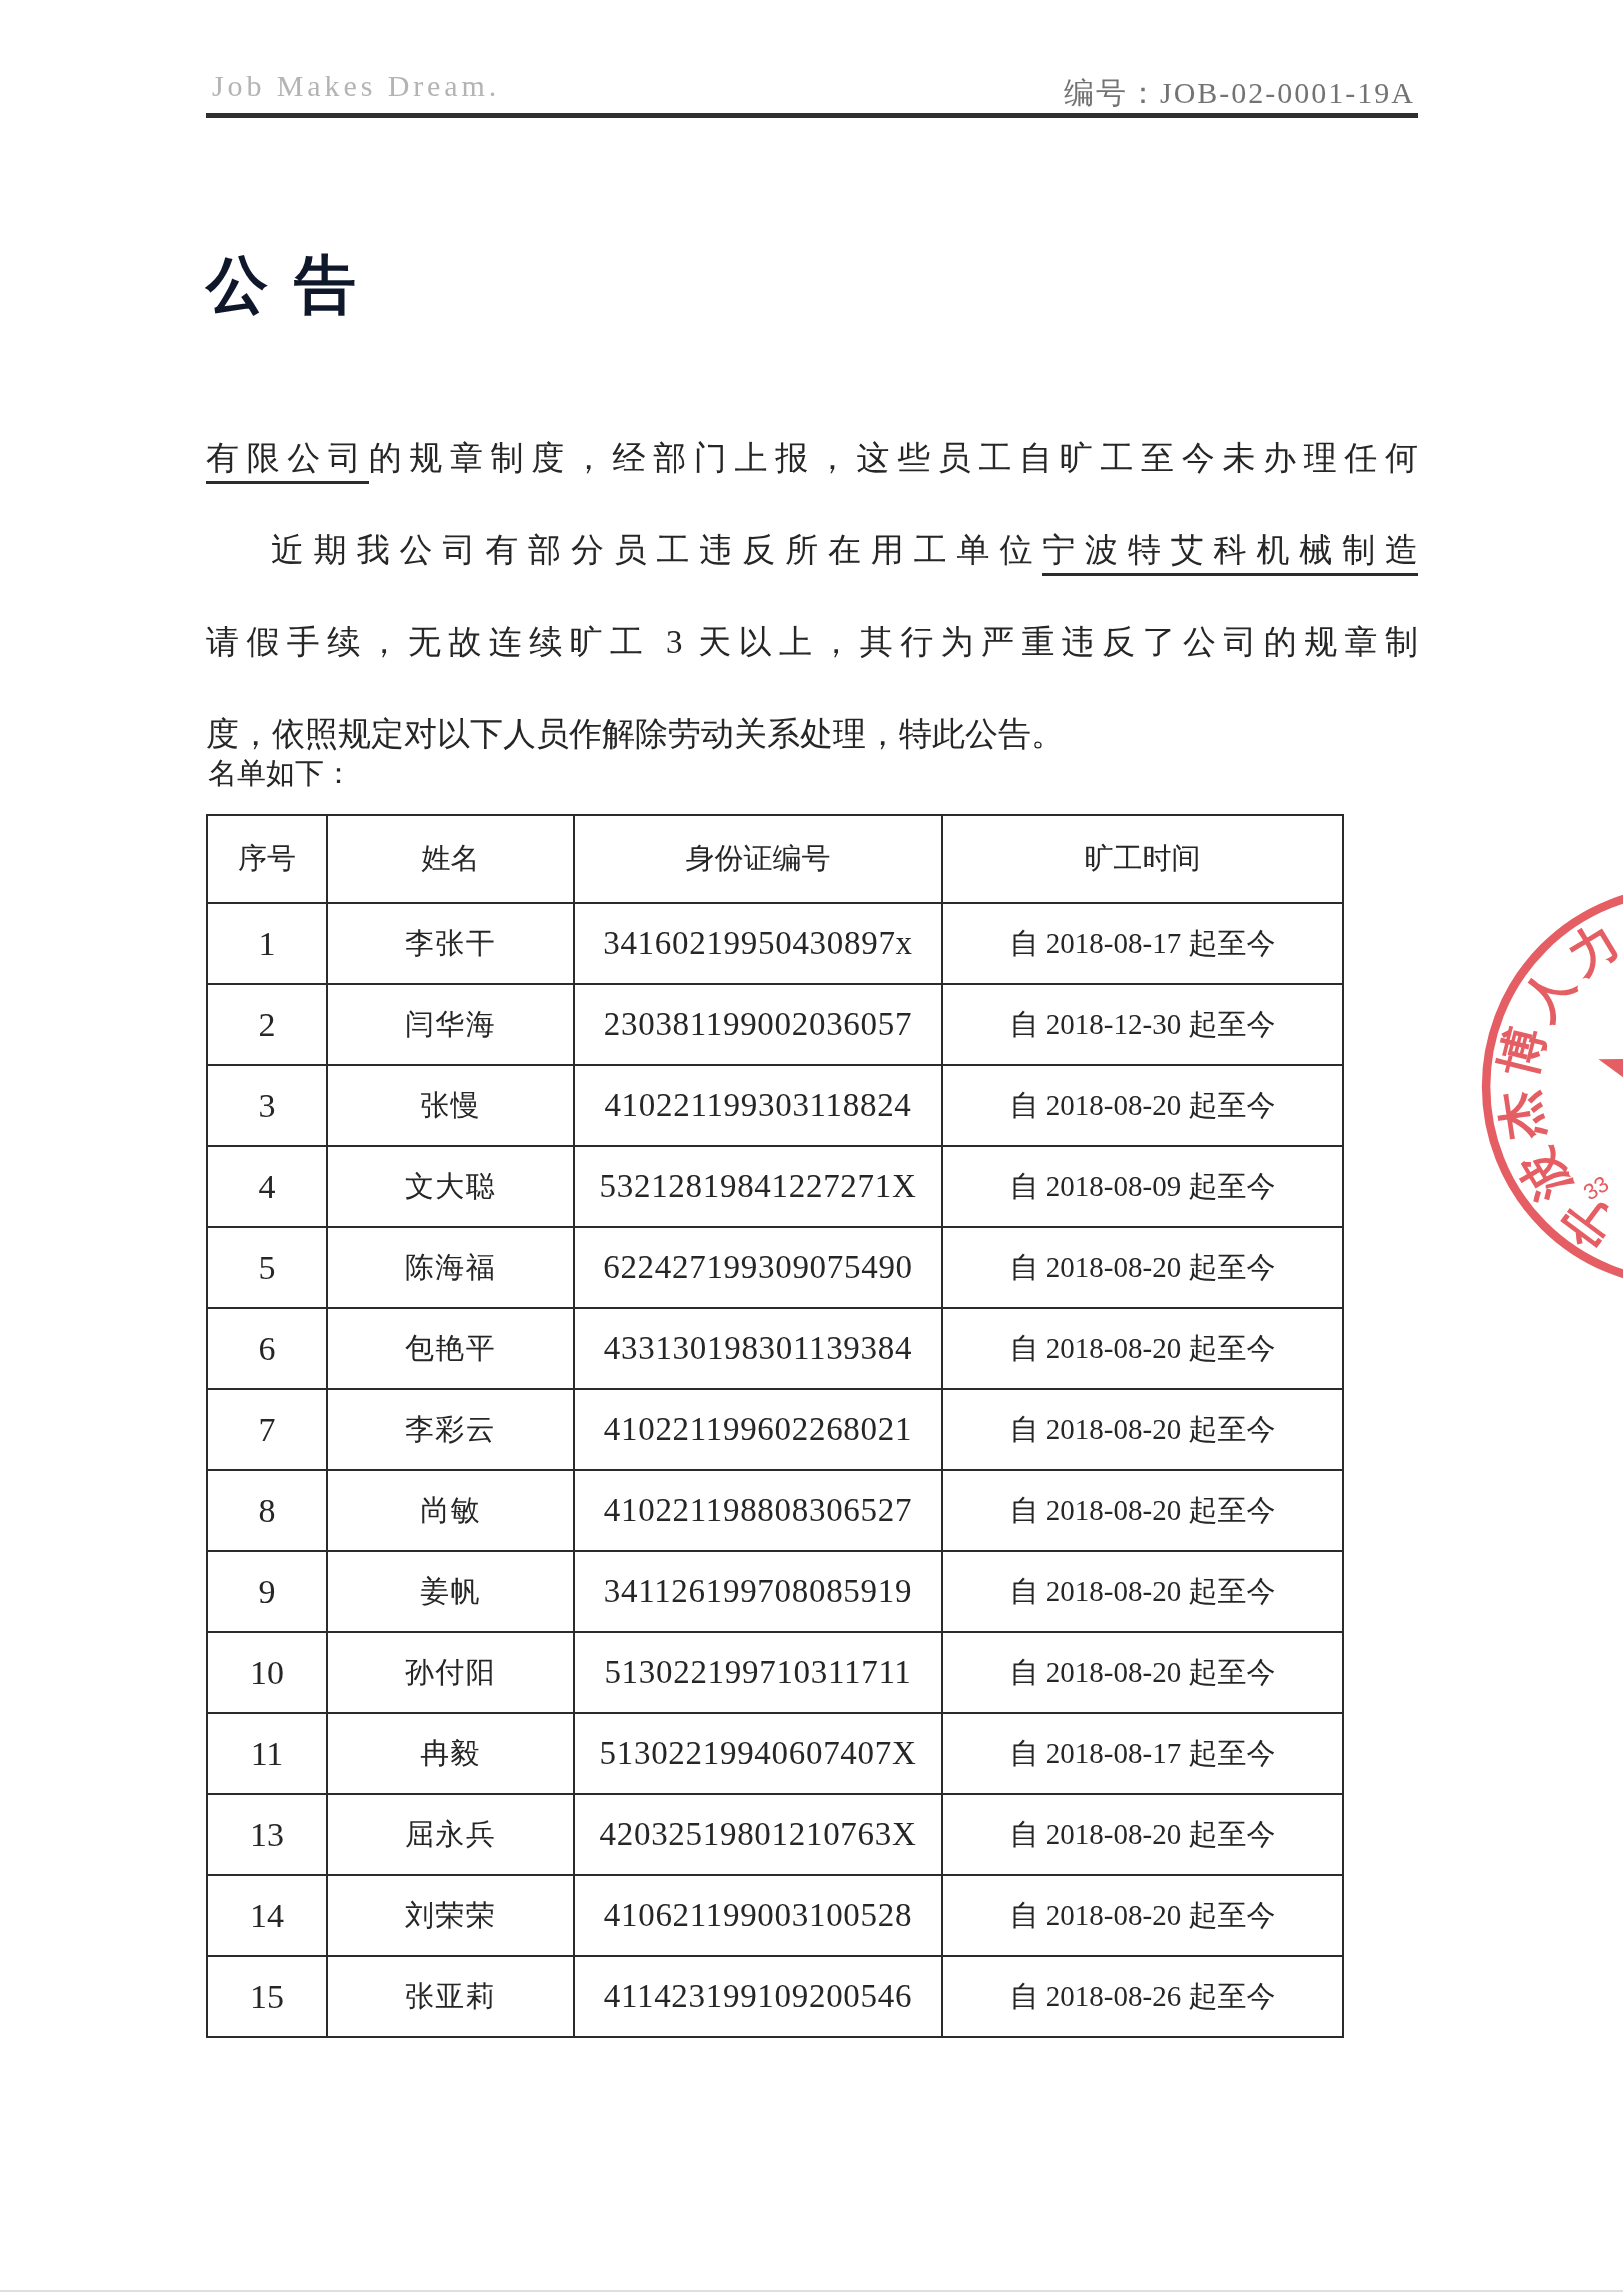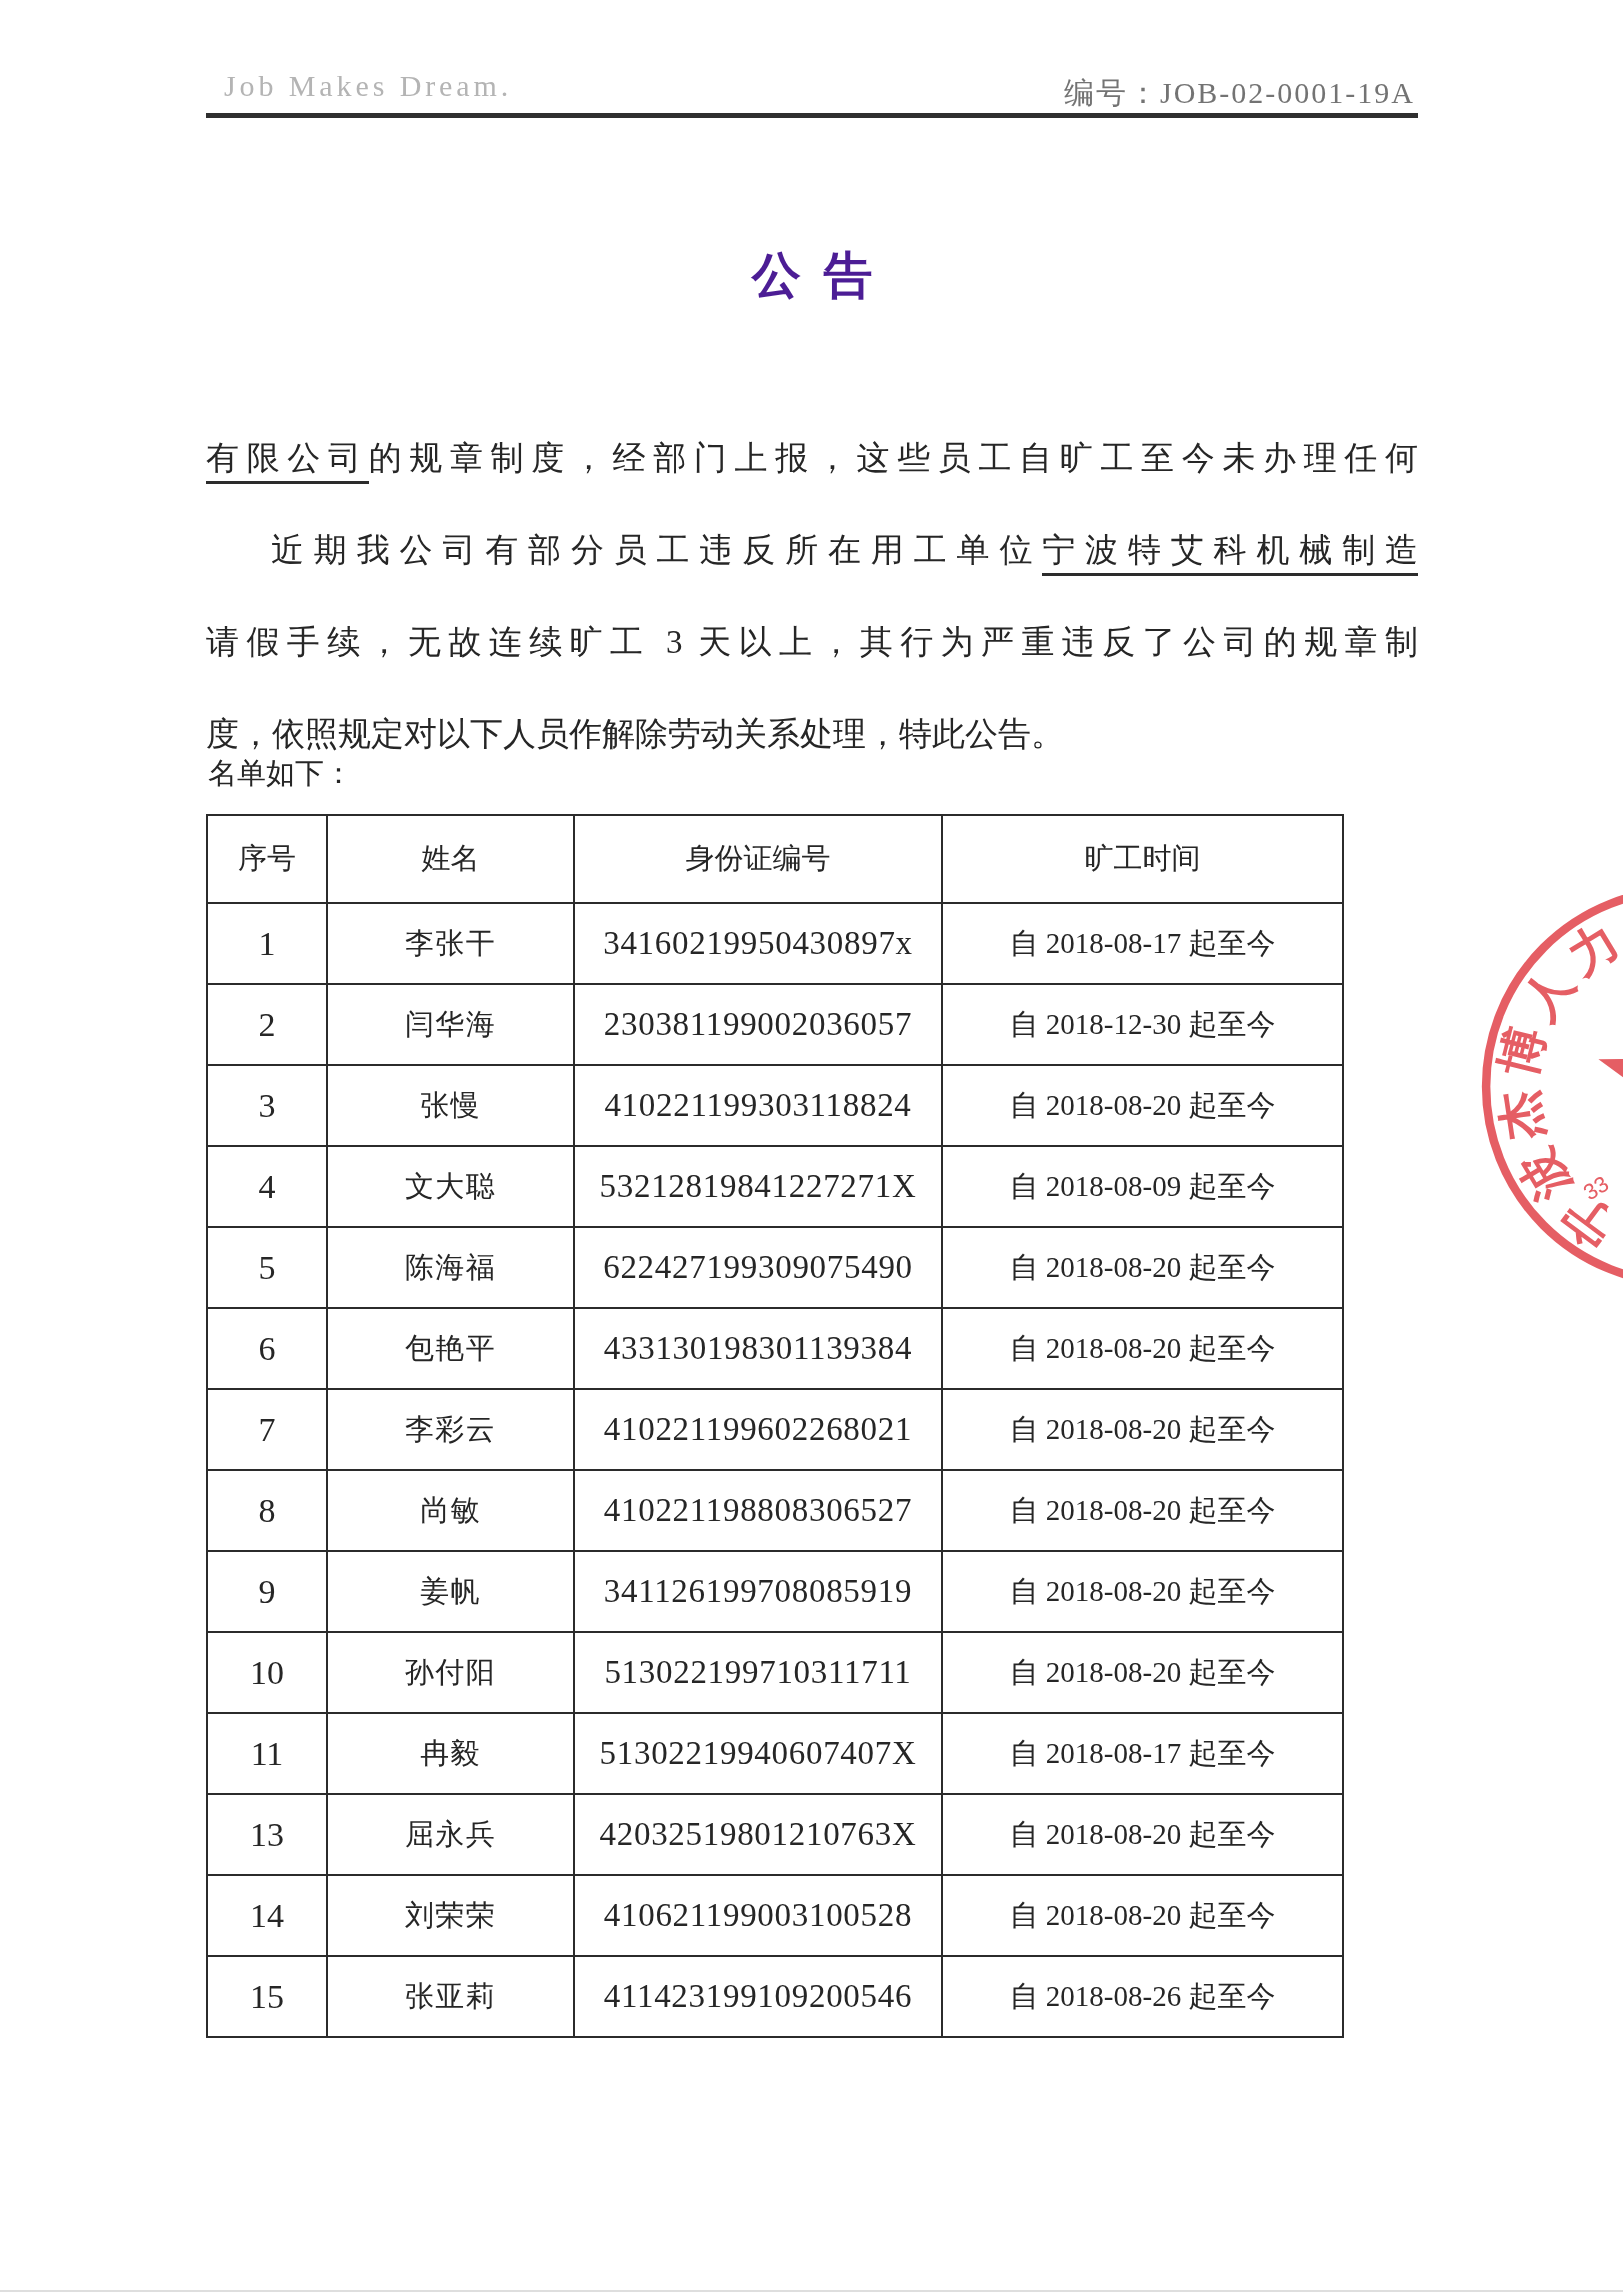--- a/index.html
+++ b/index.html
@@ -6,37 +6,36 @@
   .page{
     position:relative;
     width:1623px;height:2295px;
     background:#ffffff;
     overflow:hidden;
     font-family:"Liberation Serif","DejaVu Serif",serif;
     color:#2e2e2e;
   }
   
   .hdr-left{
-    position:absolute;left:224px;top:69px;
+    position:absolute;left:212px;top:69px;
     font-size:30px;letter-spacing:3.9px;color:#b4b4b4;
     font-family:"Liberation Serif","DejaVu Serif",serif;
   }
   .hdr-right{
     position:absolute;right:208px;top:73px;
     font-size:30px;letter-spacing:2px;color:#737373;
   }
   .hdr-rule{
     position:absolute;left:206px;top:113px;
     width:1212px;height:4.6px;background:#2f2f2f;
   }
   
   .doc-title{
     position:absolute;left:206px;top:243px;width:1212px;
-    text-align:center;
-    font-size:49px;font-weight:bold;color:#4c1d95;
+    font-size:62px;font-weight:bold;color:#0f172a;
     word-spacing:10.5px;
   }
   
   .para{
     position:absolute;left:206px;top:412px;width:1212px;
     font-size:33px;color:#262626;
   }
   .pline{
     height:92px;line-height:92px;
     text-align:justify;

